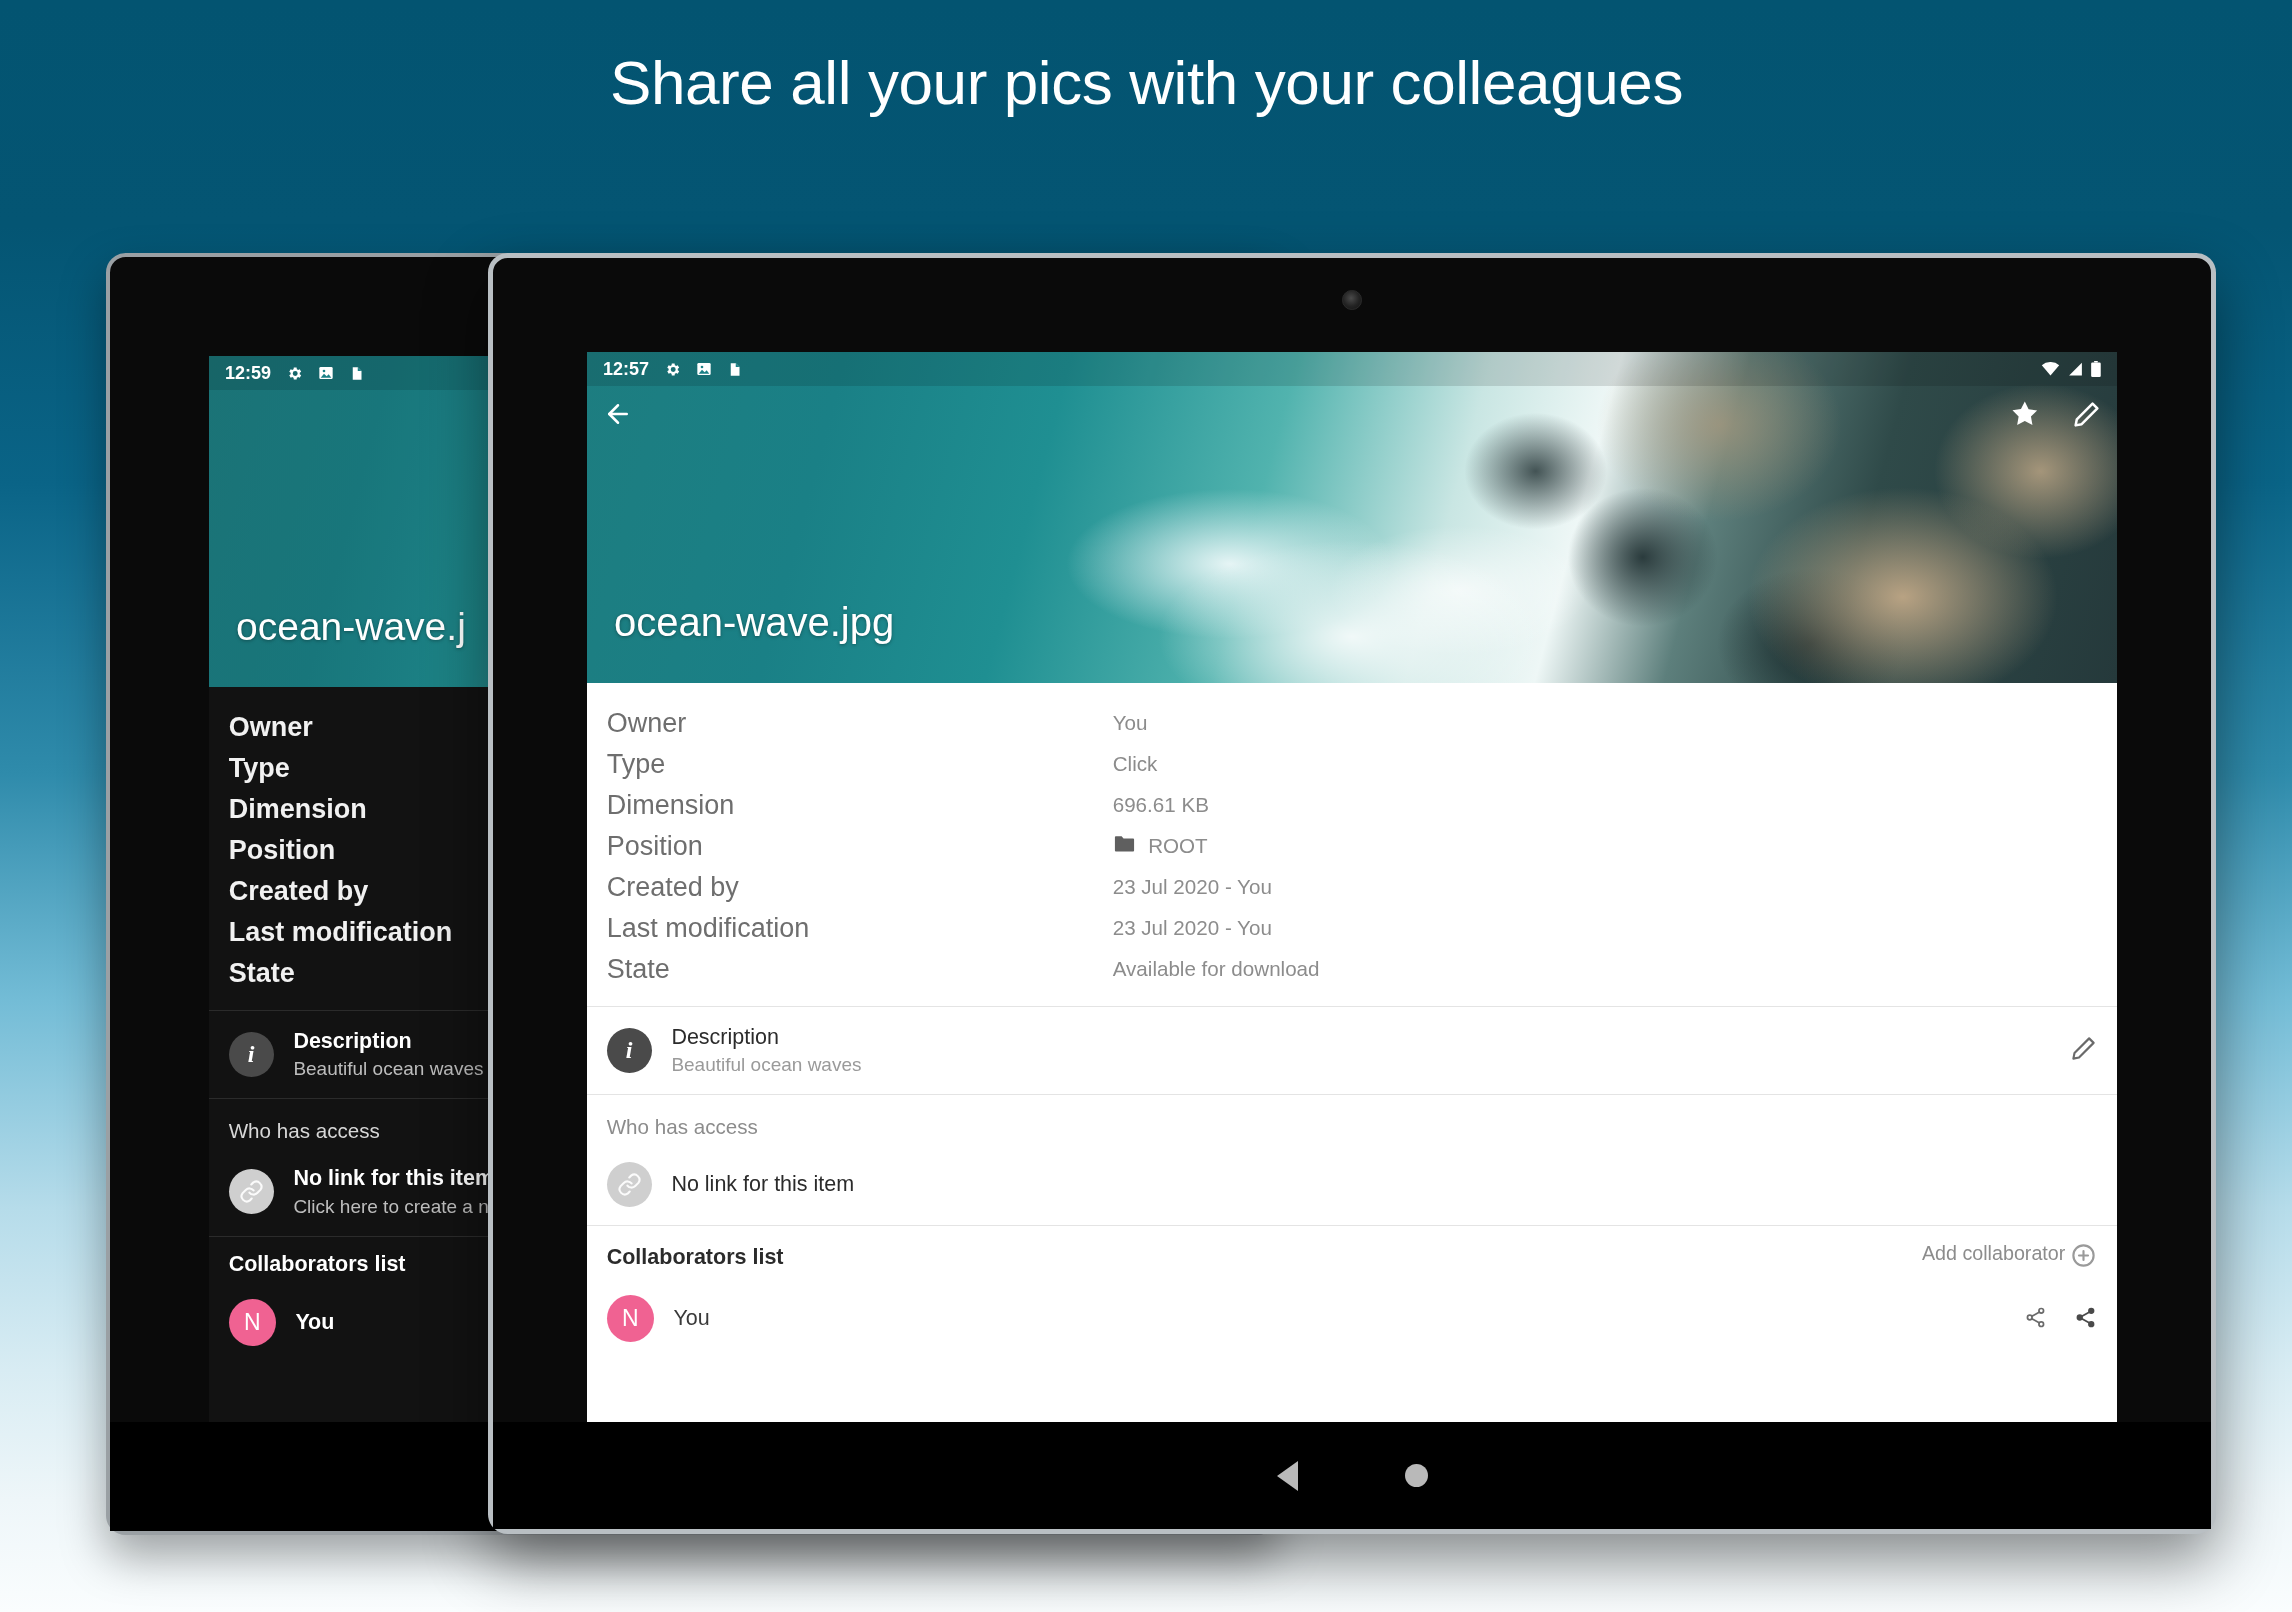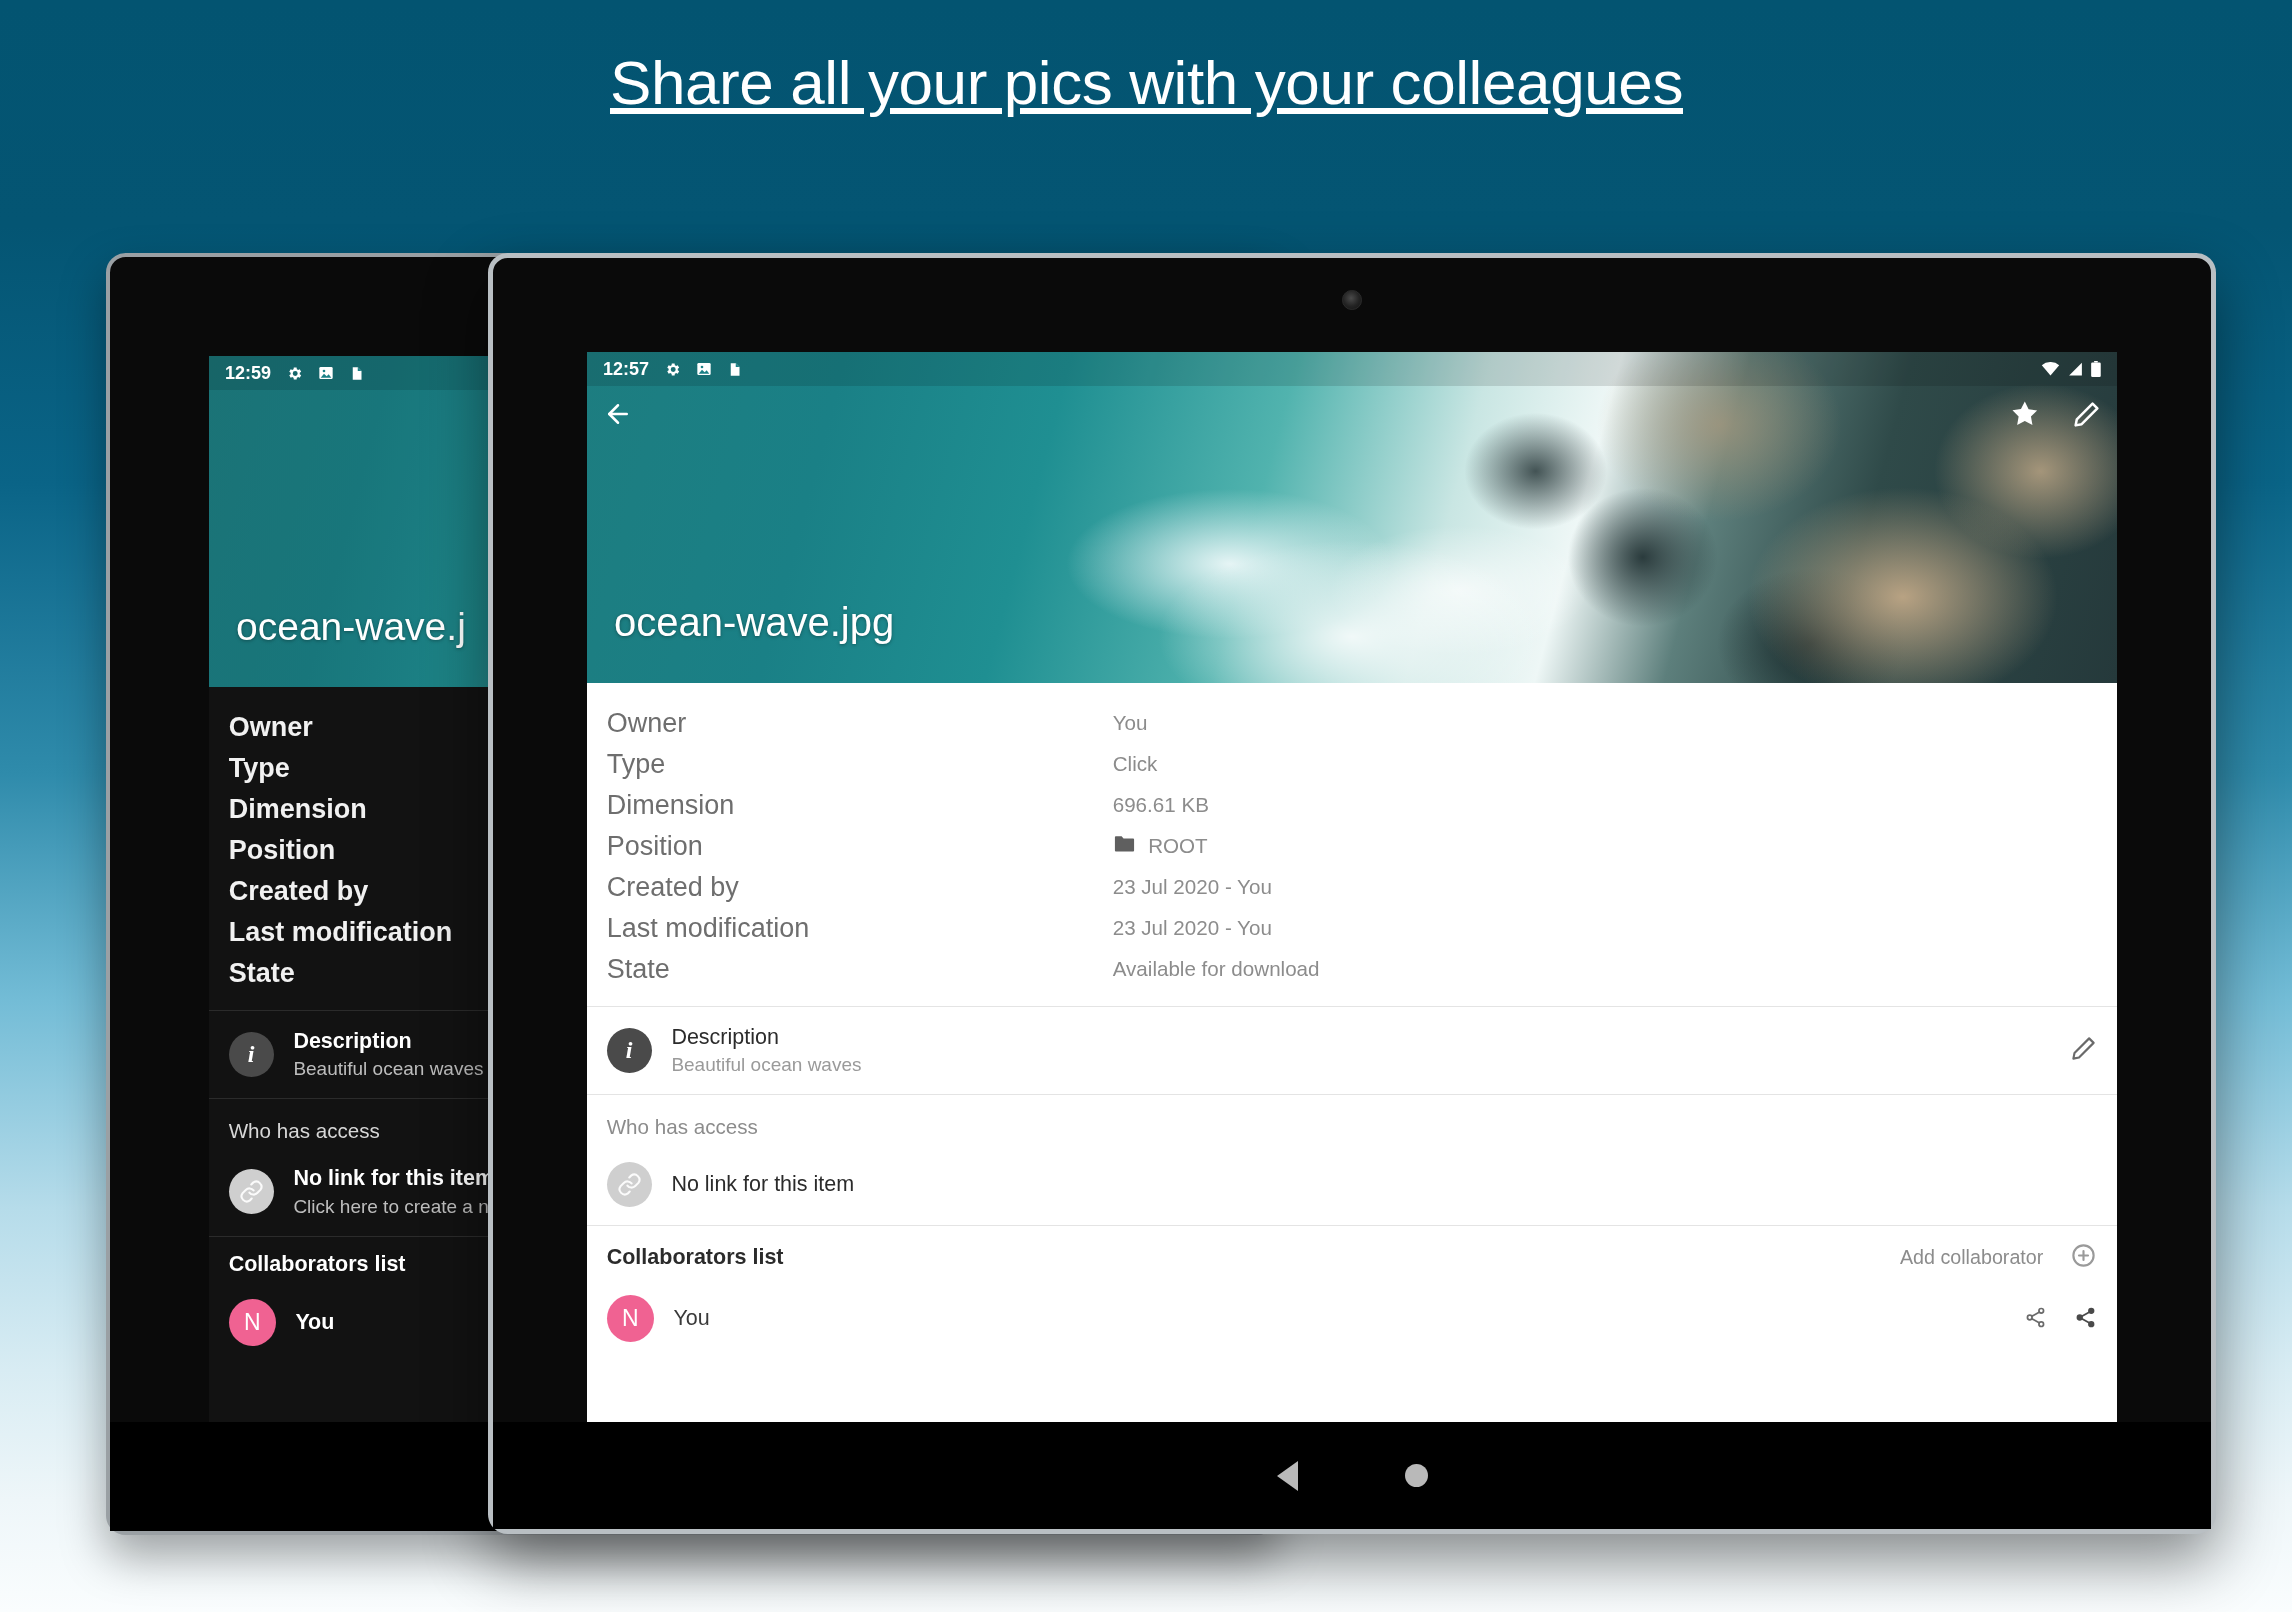--- a/index.html
+++ b/index.html
@@ -12,21 +12,20 @@
       #d8ecf3 85%, #eef6f9 93%, #fafdfe 100%);
     position:relative;
   }
 
   
   .headline {
     position:absolute; top:47px; left:0; width:100%;
     text-align:center; color:#ffffff;
     font-size:62px; font-weight:400; letter-spacing:-0.4px;
     white-space:nowrap;
-    text-decoration:underline;
   }
 
   
   .tablet {
     position:absolute;
     background:#0a0a0a;
     border-radius:19.7px;
   }
   .tablet.back {
     left:106px; top:253px; width:1171px; height:1282px;
@@ -141,21 +140,21 @@
   }
   .tablet.front .subheader { color:#8c8c8c; }
   .tablet.back  .subheader { color:#d7d7d7; font-weight:400; }
 
   .collab-head {
     display:flex; align-items:center; padding:16px 19.7px 9px 19.7px;
   }
   .collab-title { font-size:21.5px; font-weight:700; }
   .tablet.front .collab-title { color:#2b2b2b; }
   .tablet.back  .collab-title { color:#ffffff; }
-  .collab-action { margin-left:auto; display:flex; align-items:center; gap:27px; font-size:19.7px; color:#8c8c8c; }
+  .collab-action { margin-left:auto; display:flex; gap:5px; font-size:19.7px; color:#8c8c8c; }
 
   .collab-row { display:flex; align-items:center; padding:12.5px 19.7px; gap:19.7px; }
   .avatar {
     width:47px; height:47px; border-radius:50%;
     background:#f06292; color:#ffffff;
     display:flex; align-items:center; justify-content:center;
     font-size:23px; font-weight:400; flex:0 0 47px;
   }
   .collab-name { font-size:21.5px; }
   .tablet.front .collab-name { color:#3a3a3a; }

